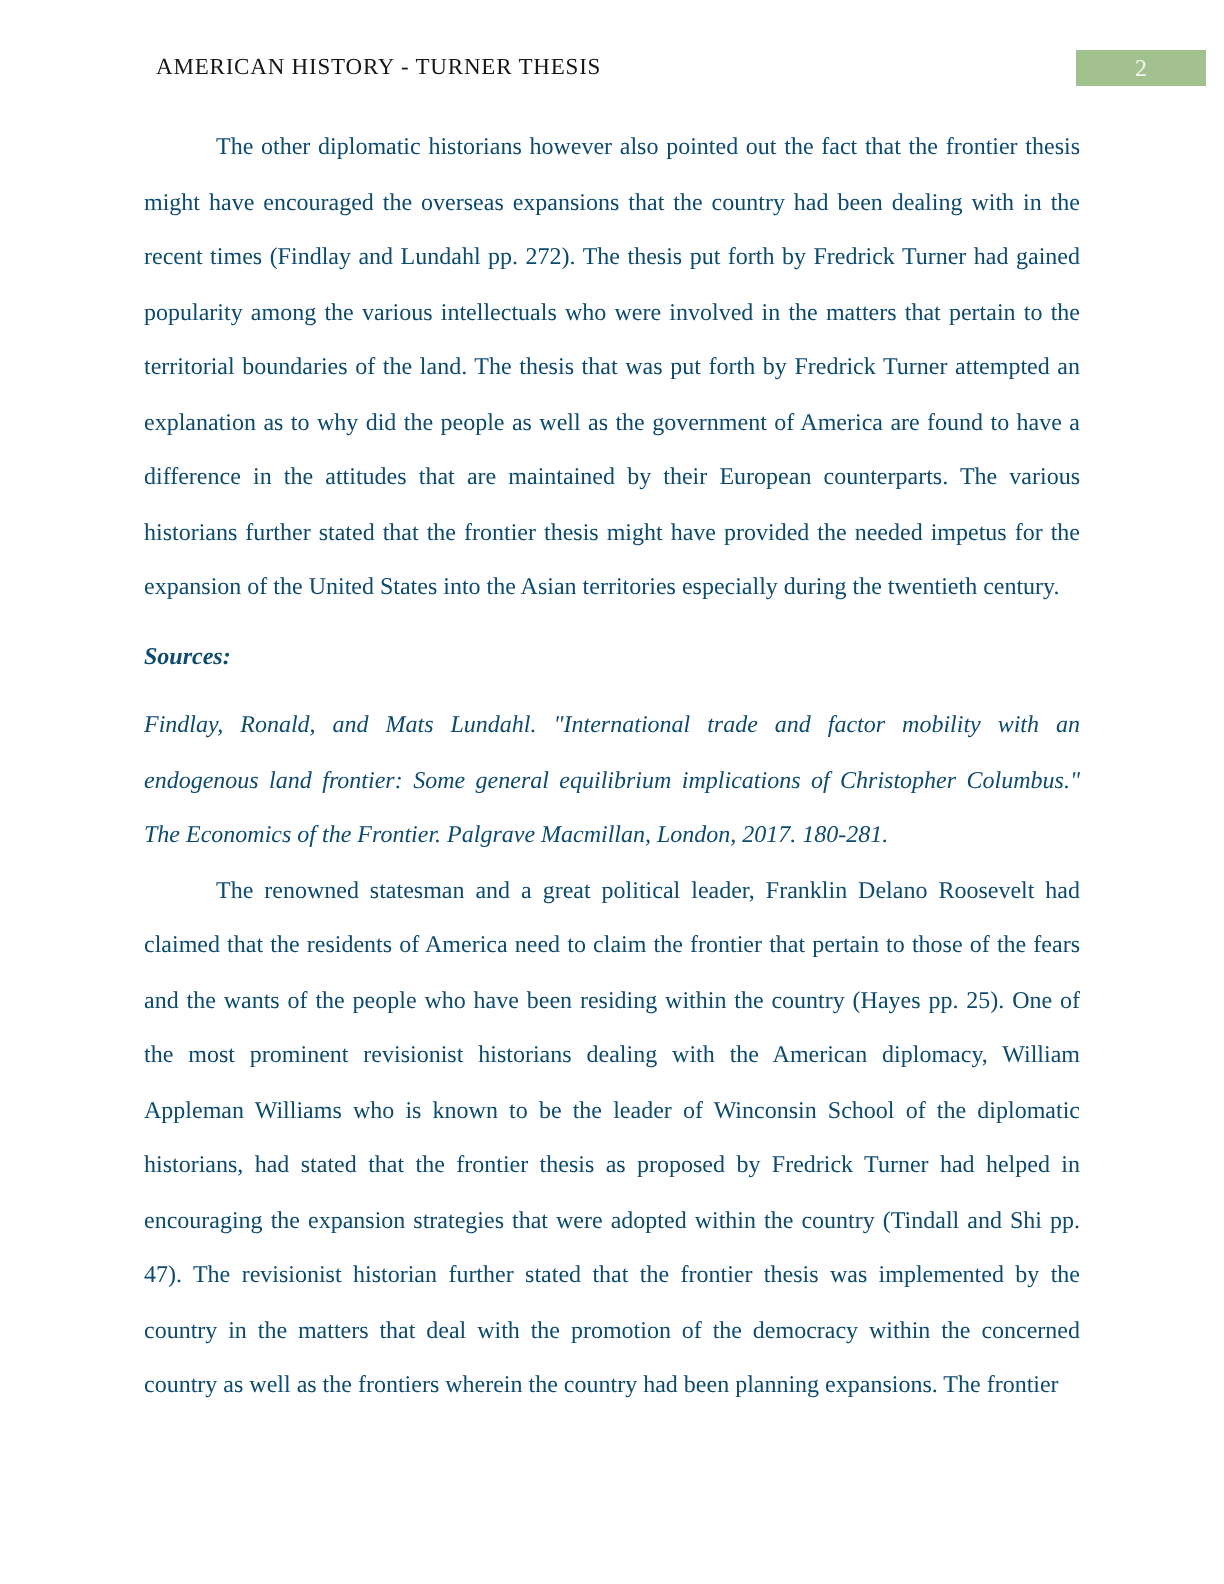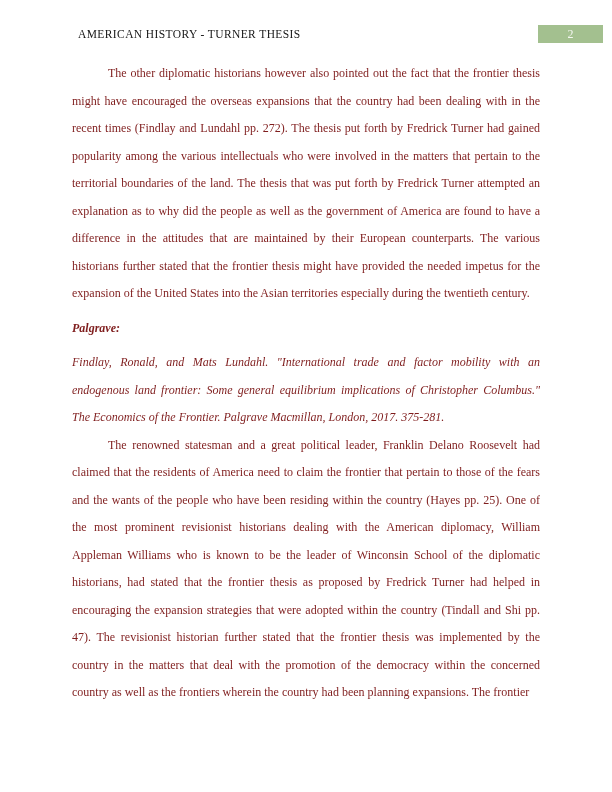--- a/index.html
+++ b/index.html
@@ -46,21 +46,21 @@
     color: #f4f7f1;
   }
   .body-text {
     position: absolute;
     top: 60px;
     left: 72px;
     width: 468px;
     font-size: 12px;
     line-height: 27.5px;
     text-align: justify;
-    color: #7f1d1d;
+    color: #0c4a6e;
   }
   p.para { text-indent: 36px; }
   p.sources-heading {
     margin-top: 7px;
     font-weight: bold;
     font-style: italic;
     text-align: left;
   }
   p.citation {
     margin-top: 7px;
@@ -75,18 +75,18 @@
 
   <div class="header">
     <span class="header-title">AMERICAN HISTORY - TURNER THESIS</span>
     <span class="page-number-box">
       <span class="page-number">2</span>
     </span>
   </div>
 
   <div class="body-text">
     <p class="para para-1">The other diplomatic historians however also pointed out the fact that the frontier thesis might have encouraged the overseas expansions that the country had been dealing with in the recent times (Findlay and Lundahl pp. 272). The thesis put forth by Fredrick Turner had gained popularity among the various intellectuals who were involved in the matters that pertain to the territorial boundaries of the land. The thesis that was put forth by Fredrick Turner attempted an explanation as to why did the people as well as the government of America are found to have a difference in the attitudes that are maintained by their European counterparts. The various historians further stated that the frontier thesis might have provided the needed impetus for the expansion of the United States into the Asian territories especially during the twentieth century.</p>
-    <p class="sources-heading">Palgrave:</p>
-    <p class="citation">Findlay, Ronald, and Mats Lundahl. "International trade and factor mobility with an endogenous land frontier: Some general equilibrium implications of Christopher Columbus." The Economics of the Frontier. Palgrave Macmillan, London, 2017. 375-281.</p>
+    <p class="sources-heading">Sources:</p>
+    <p class="citation">Findlay, Ronald, and Mats Lundahl. "International trade and factor mobility with an endogenous land frontier: Some general equilibrium implications of Christopher Columbus." The Economics of the Frontier. Palgrave Macmillan, London, 2017. 180-281.</p>
     <p class="para para-2">The renowned statesman and a great political leader, Franklin Delano Roosevelt had claimed that the residents of America need to claim the frontier that pertain to those of the fears and the wants of the people who have been residing within the country (Hayes pp. 25). One of the most prominent revisionist historians dealing with the American diplomacy, William Appleman Williams who is known to be the leader of Winconsin School of the diplomatic historians, had stated that the frontier thesis as proposed by Fredrick Turner had helped in encouraging the expansion strategies that were adopted within the country (Tindall and Shi pp. 47). The revisionist historian further stated that the frontier thesis was implemented by the country in the matters that deal with the promotion of the democracy within the concerned country as well as the frontiers wherein the country had been planning expansions. The frontier</p>
   </div>
 
 </div>
 
 </body></html>

